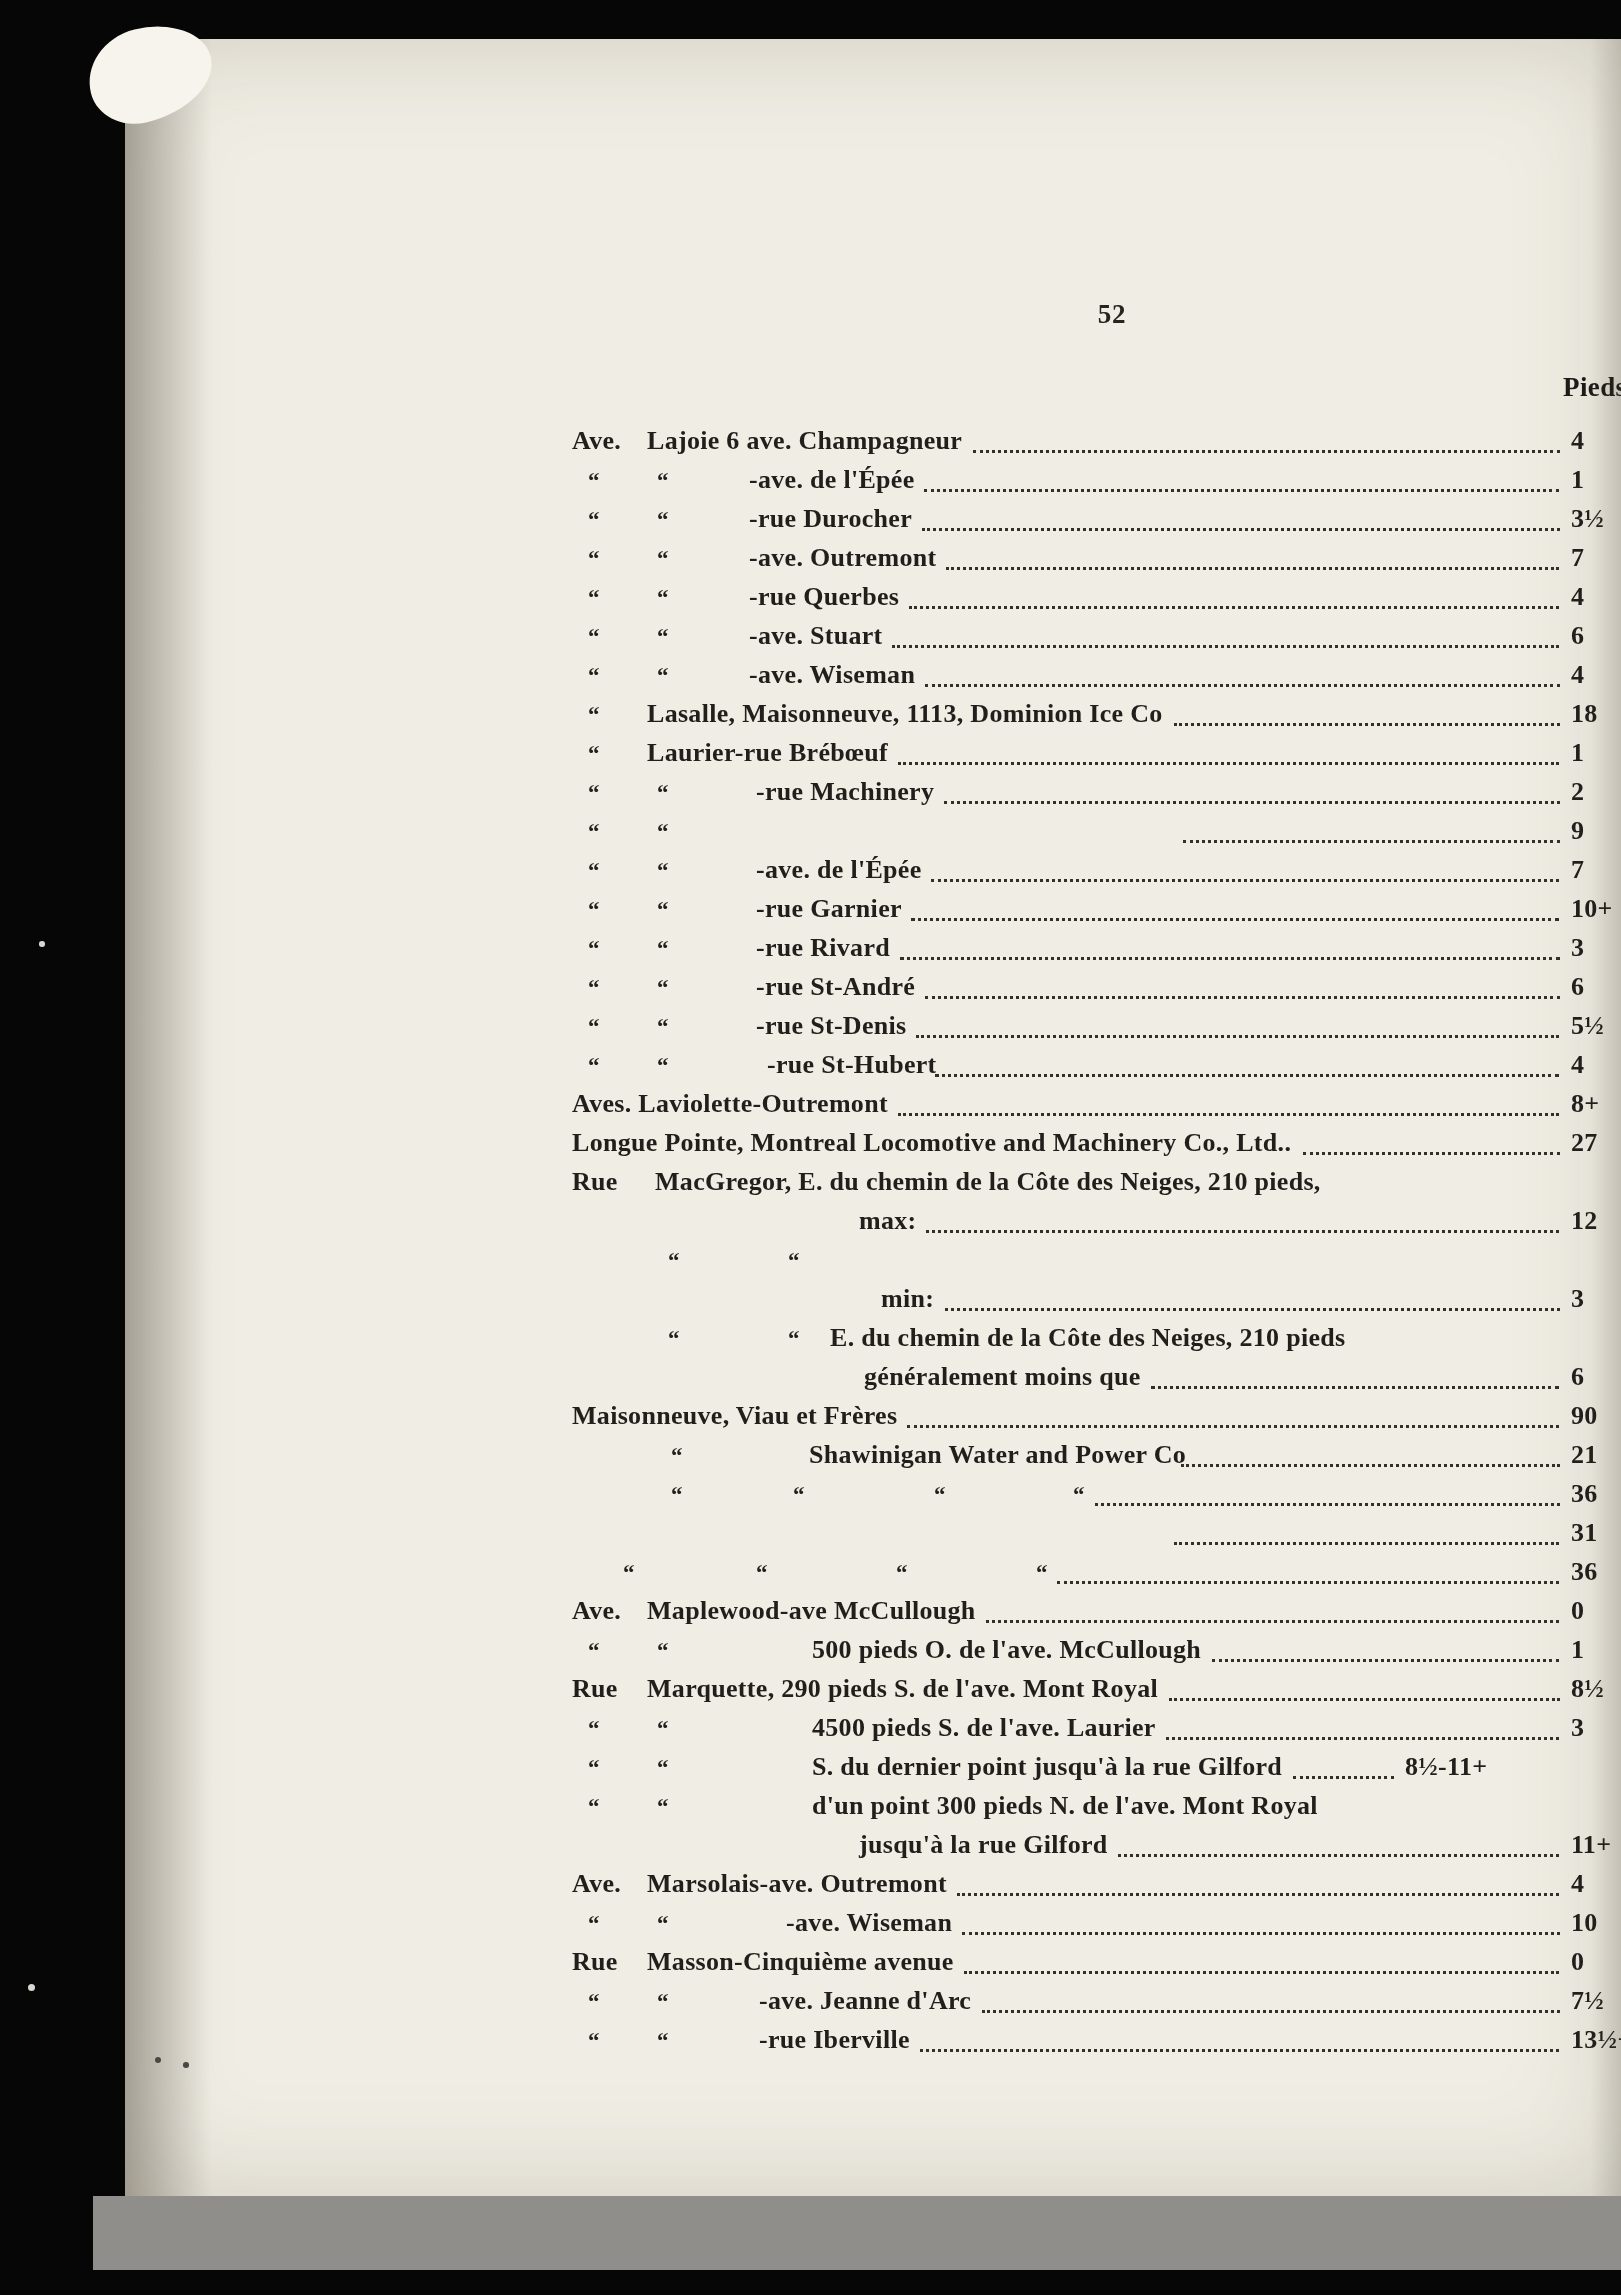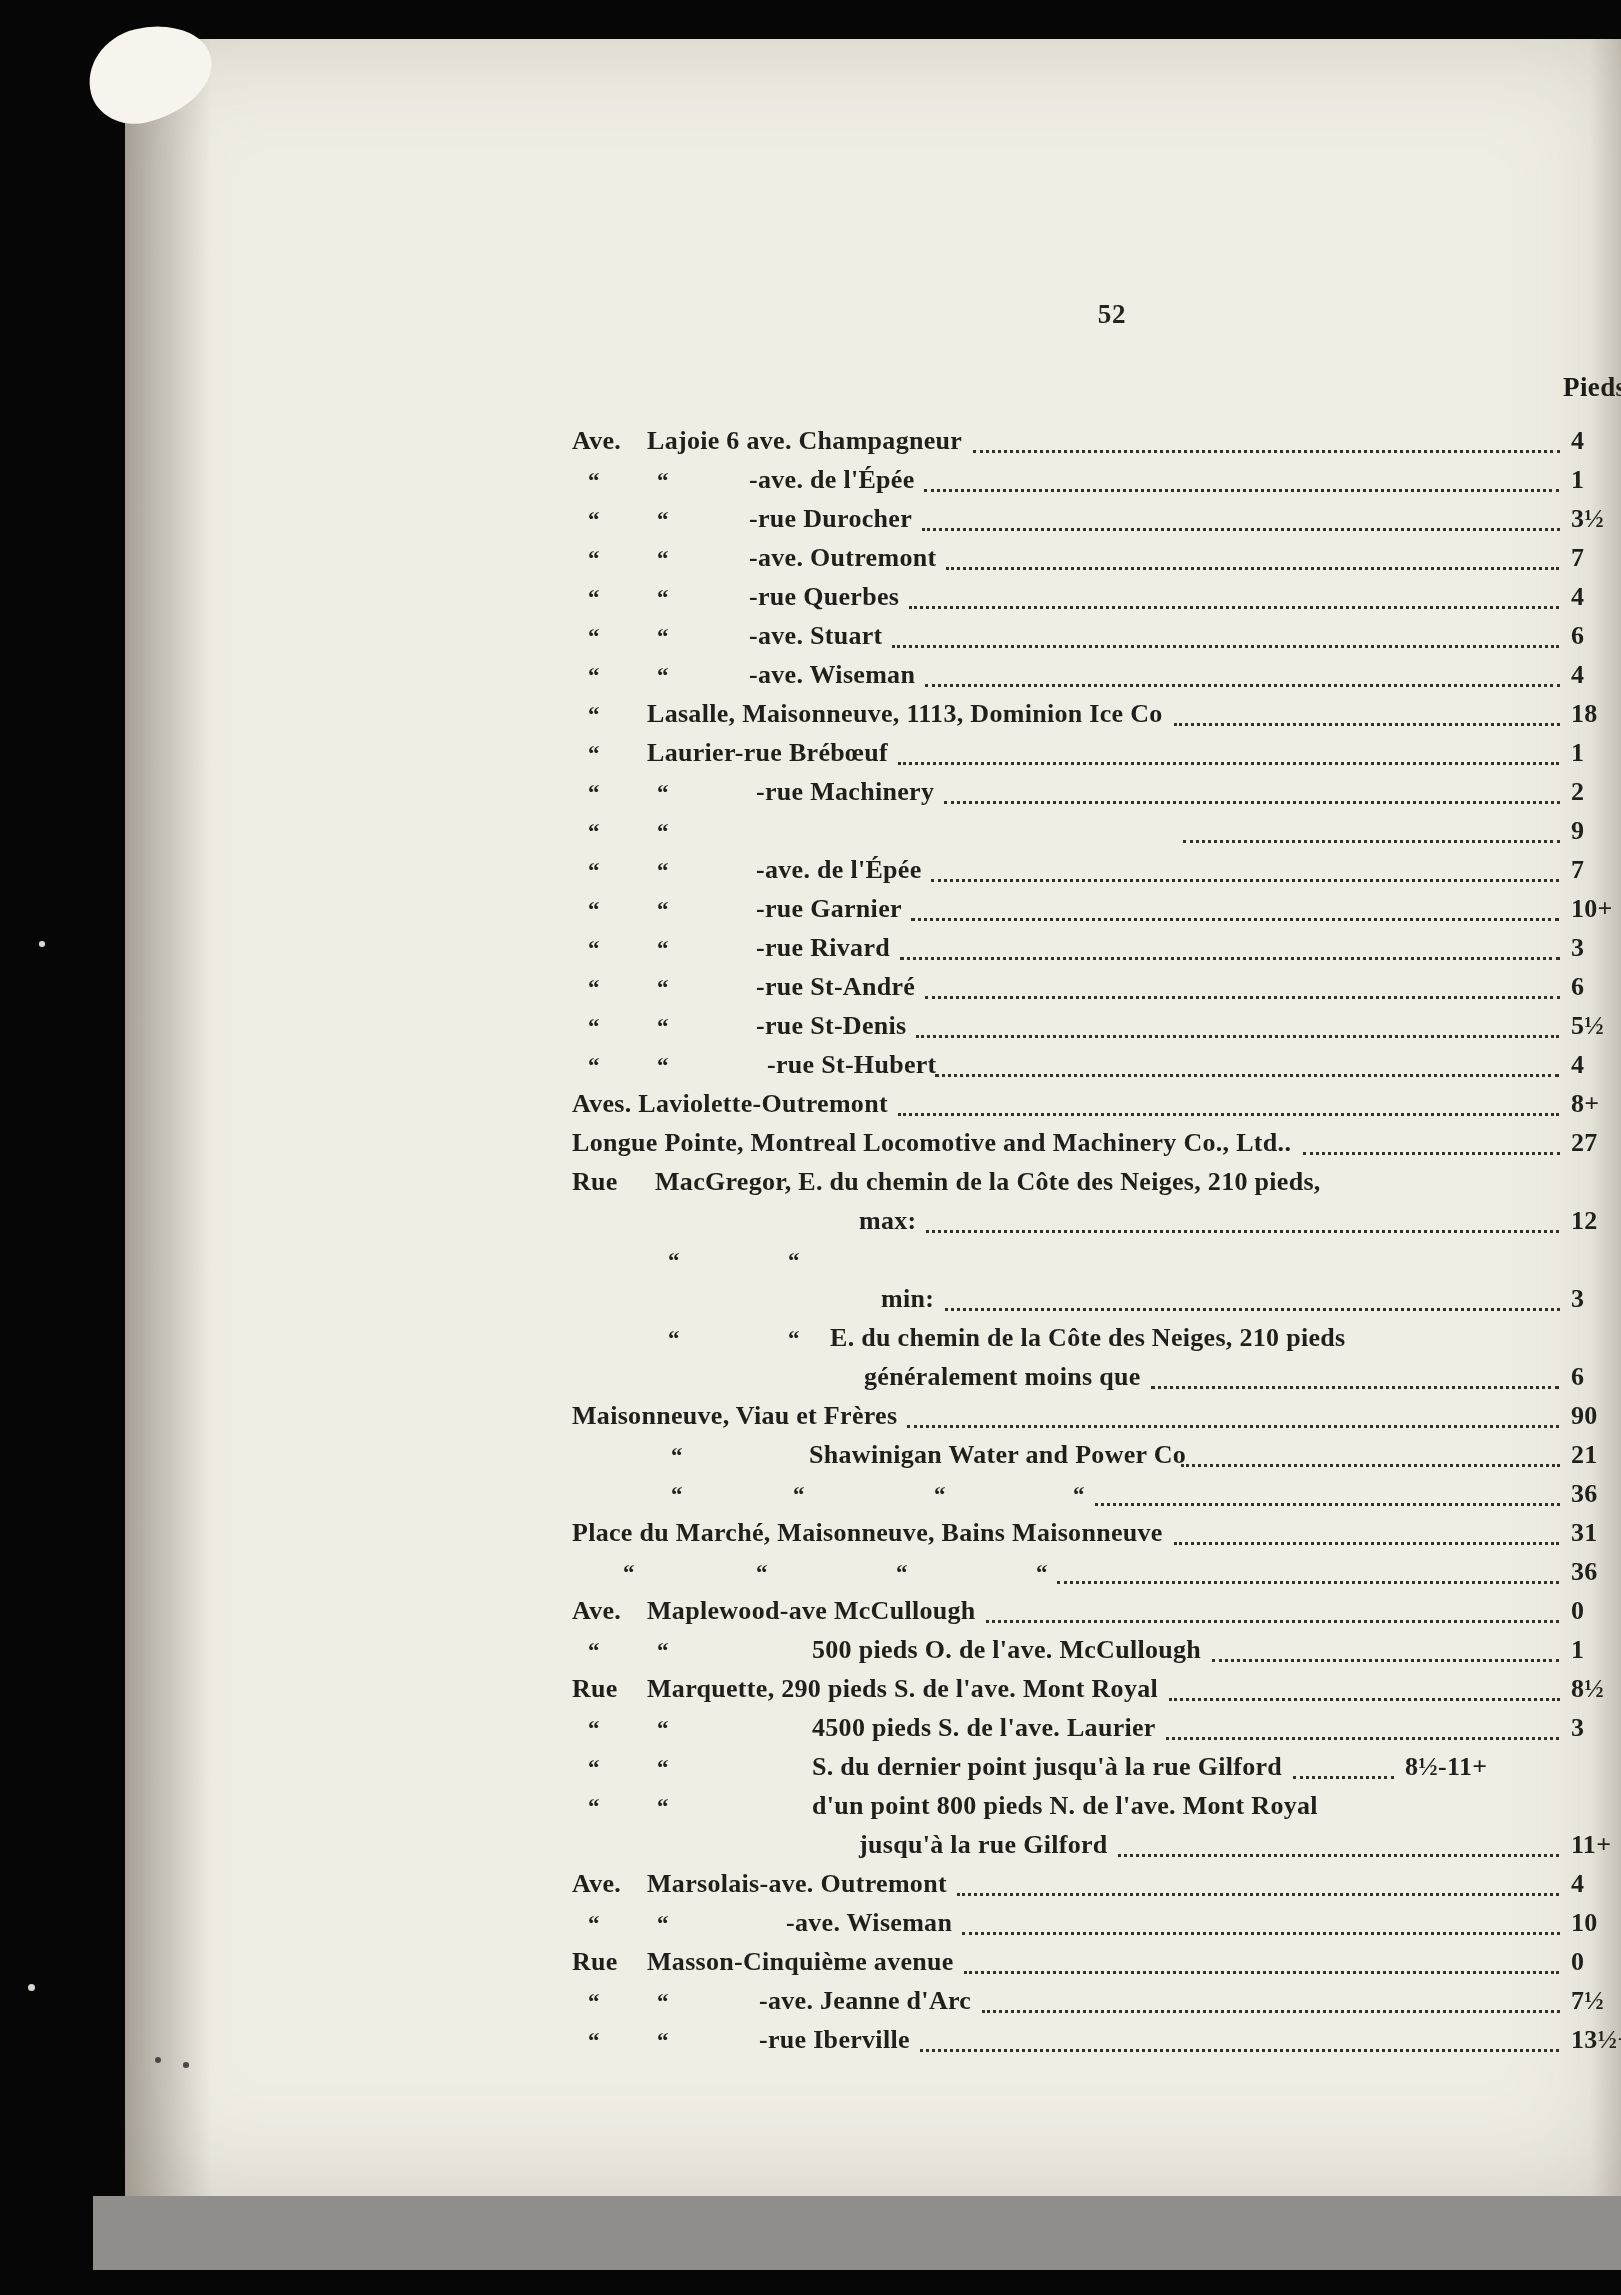--- a/index.html
+++ b/index.html
@@ -239,21 +239,20 @@
       </div>
       <div class="line">
         <span class="seg ditto" style="left: 99px;">“</span>
         <span class="seg ditto" style="left: 221px;">“</span>
         <span class="seg ditto" style="left: 362px;">“</span>
         <span class="seg ditto" style="left: 501px;">“</span>
         <span class="value" style="left: 999px;">36</span>
         <span class="dots" style="left: 523px; width: 465px;"></span>
       </div>
       <div class="line">
-        <span class="seg" style="left: 0px;">Place du Marché, Maisonneuve, Bains Maisonneuve</span>
         <span class="value" style="left: 999px;">31</span>
         <span class="dots" style="left: 602px; width: 385px;"></span>
       </div>
       <div class="line">
         <span class="seg ditto" style="left: 51px;">“</span>
         <span class="seg ditto" style="left: 184px;">“</span>
         <span class="seg ditto" style="left: 324px;">“</span>
         <span class="seg ditto" style="left: 464px;">“</span>
         <span class="value" style="left: 999px;">36</span>
         <span class="dots" style="left: 485px; width: 502px;"></span>
@@ -287,21 +286,21 @@
       <div class="line">
         <span class="seg ditto" style="left: 16px;">“</span>
         <span class="seg ditto" style="left: 85px;">“</span>
         <span class="seg" style="left: 240px;">S. du dernier point jusqu'à la rue Gilford</span>
         <span class="value" style="left: 833px;">8½-11+</span>
         <span class="dots" style="left: 721px; width: 101px;"></span>
       </div>
       <div class="line">
         <span class="seg ditto" style="left: 16px;">“</span>
         <span class="seg ditto" style="left: 85px;">“</span>
-        <span class="seg" style="left: 240px;">d'un point 800 pieds N. de l'ave. Mont Royal</span>
+        <span class="seg" style="left: 240px;">d'un point 300 pieds N. de l'ave. Mont Royal</span>
       </div>
       <div class="line">
         <span class="seg" style="left: 287px;">jusqu'à la rue Gilford</span>
         <span class="value" style="left: 999px;">11+</span>
         <span class="dots" style="left: 546px; width: 441px;"></span>
       </div>
       <div class="line">
         <span class="seg" style="left: 0px;">Ave.</span>
         <span class="seg" style="left: 75px;">Marsolais-ave. Outremont</span>
         <span class="value" style="left: 999px;">4</span>

